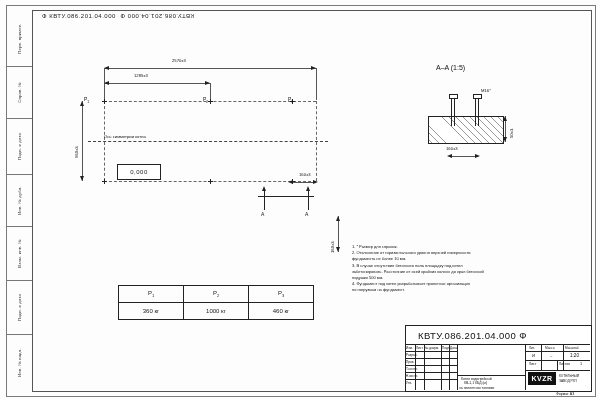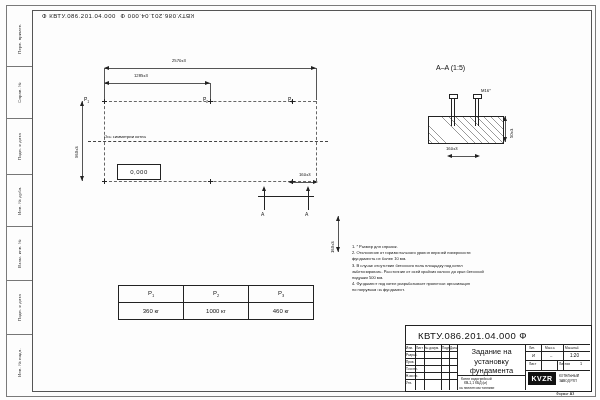--- a/index.html
+++ b/index.html
@@ -241,25 +241,20 @@
   <div class="tbt" style="left:425px;top:345.5px;font-size:3.2px;">№ докум.</div>
   <div class="tbt" style="left:442px;top:345.5px;font-size:3.2px;">Подп.</div>
   <div class="tbt" style="left:450px;top:345.5px;font-size:3.2px;">Дата</div>
 
   <div class="tbt" style="left:406px;top:352.5px;font-size:3.2px;">Разраб.</div>
   <div class="tbt" style="left:406px;top:359.5px;font-size:3.2px;">Пров.</div>
   <div class="tbt" style="left:406px;top:366.5px;font-size:3.2px;">Т.контр.</div>
   <div class="tbt" style="left:406px;top:373.5px;font-size:3.2px;">Н.контр.</div>
   <div class="tbt" style="left:406px;top:380.5px;font-size:3.2px;">Утв.</div>
 
-  <div class="tbtitle" style="left:458px;top:347px;width:67px;">
-    <div>Задание на</div>
-    <div>установку</div>
-    <div>фундамента</div>
-  </div>
   <div class="tbline" style="left:458px;top:375px;width:67px;height:1px;"></div>
   <div class="tbt" style="left:461px;top:376.5px;font-size:3.4px;">Котел водогрейный</div>
   <div class="tbt" style="left:464px;top:381px;font-size:3.4px;">КВ-1,1 КБД (м)</div>
   <div class="tbt" style="left:459px;top:385.5px;font-size:3.4px;">на пеллетном топливе</div>
 
   <div class="tbline" style="left:526px;top:351px;width:64px;height:1px;"></div>
   <div class="tbline" style="left:526px;top:360px;width:64px;height:1px;"></div>
   <div class="tbline" style="left:526px;top:370px;width:64px;height:1px;"></div>
   <div class="tbline" style="left:541px;top:344px;width:1px;height:26px;"></div>
   <div class="tbline" style="left:563px;top:344px;width:1px;height:26px;"></div>

